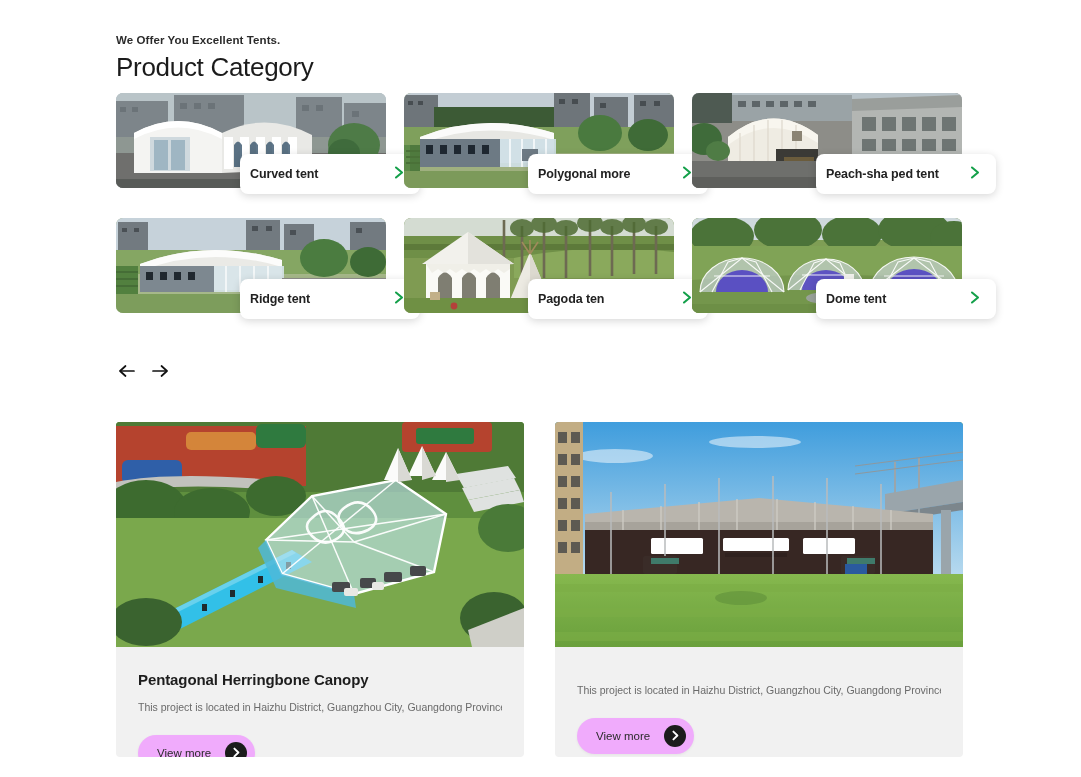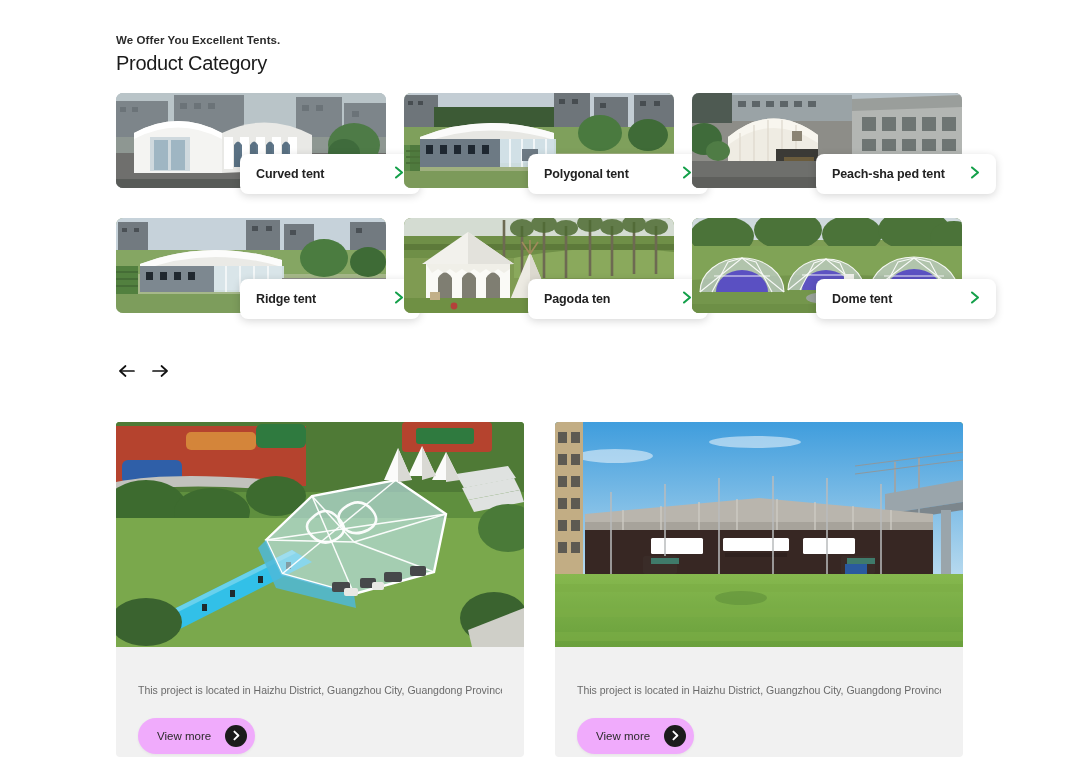--- a/index.html
+++ b/index.html
@@ -10,21 +10,21 @@
     overflow: hidden;
   }
   .page { position: relative; width: 1081px; height: 777px; }
 
   
   .eyebrow {
     font-size: 11.5px; font-weight: 700; color: #2b2b2b;
     letter-spacing: .1px;
   }
   .headline {
-    font-size: 20px; font-weight: 400; color: #1b1b1b;
+    font-size: 26px; font-weight: 400; color: #1b1b1b;
     letter-spacing: -.3px; margin-top: 6px;
   }
 
   .sec-products { position: absolute; left: 116px; top: 34px; }
   .sec-projects-head {
     position: absolute; left: 116px; top: 361px;
     width: 848px; display: flex; align-items: flex-end;
     justify-content: space-between;
   }
   .nav-arrows { display: flex; gap: 14px; padding-bottom: 6px; }
@@ -49,21 +49,21 @@
     border-radius: 7px; overflow: hidden;
     background: #c9d2d6;
   }
   .cat-thumb svg { display: block; width: 270px; height: 95px; }
   .cat-label {
     position: absolute; left: 124px; top: 61px;
     width: 180px; height: 40px;
     background: #fff; border-radius: 8px;
     box-shadow: 0 2px 9px rgba(0,0,0,.16);
     display: flex; align-items: center;
-    padding: 0 15px 0 16px;
+    padding: 0 15px 0 10px;
     justify-content: space-between;
     cursor: pointer;
   }
   .cat-label-text {
     font-size: 12.5px; font-weight: 700; color: #222;
     letter-spacing: -.1px;
   }
   .chev-green { display: block; }
 
   
@@ -219,21 +219,21 @@
               <line x1="2" y1="64" x2="16" y2="64"></line>
             <line x1="2" y1="70" x2="16" y2="70"></line>
           </g>
           <ellipse cx="196" cy="40" rx="22" ry="18" fill="#4a7a3f"></ellipse>
           <ellipse cx="244" cy="42" rx="20" ry="16" fill="#3f6b37"></ellipse>
           <rect x="150" y="62" width="120" height="33" fill="#8d8d89"></rect>
           <rect x="0" y="78" width="270" height="17" fill="#7c9a5a"></rect>
         </svg>
       </div>
       <div class="cat-label">
-        <span class="cat-label-text">Polygonal tent</span>
+        <span class="cat-label-text">Polygonal more</span>
         <span class="chev-green">
           <svg width="11" height="13" viewBox="0 0 11 13">
               <path d="M2 1.5 L8 6.5 L2 11.5" stroke="#14a04a" stroke-width="2.1" fill="none" stroke-linecap="round" stroke-linejoin="round"></path>
             </svg>
         </span>
       </div>
     </div>
 
     <div class="cat-card">
       <div class="cat-thumb">
@@ -585,20 +585,21 @@
           <g fill="#3a632f">
               <ellipse cx="30" cy="200" rx="36" ry="24"></ellipse>
               <ellipse cx="378" cy="196" rx="34" ry="26"></ellipse>
             </g>
           <g fill="#cfcfc8">
               <path d="M352 208 L408 186 L408 225 L356 225 Z"></path>
             </g>
         </svg>
       </div>
       <div class="proj-body">
+        <div class="proj-title">Pentagonal Herringbone Canopy</div>
         <div class="proj-desc">This project is located in Haizhu District, Guangzhou City, Guangdong Province, and is used for</div>
         <div class="view-more">
           <span class="view-more-text">View more</span>
           <span class="vm-circle">
             <svg width="9" height="11" viewBox="0 0 9 11">
                 <path d="M2.4 1.6 L6.4 5.5 L2.4 9.4" stroke="#ffffff" stroke-width="1.9" fill="none" stroke-linecap="round" stroke-linejoin="round"></path>
               </svg>
           </span>
         </div>
       </div>

